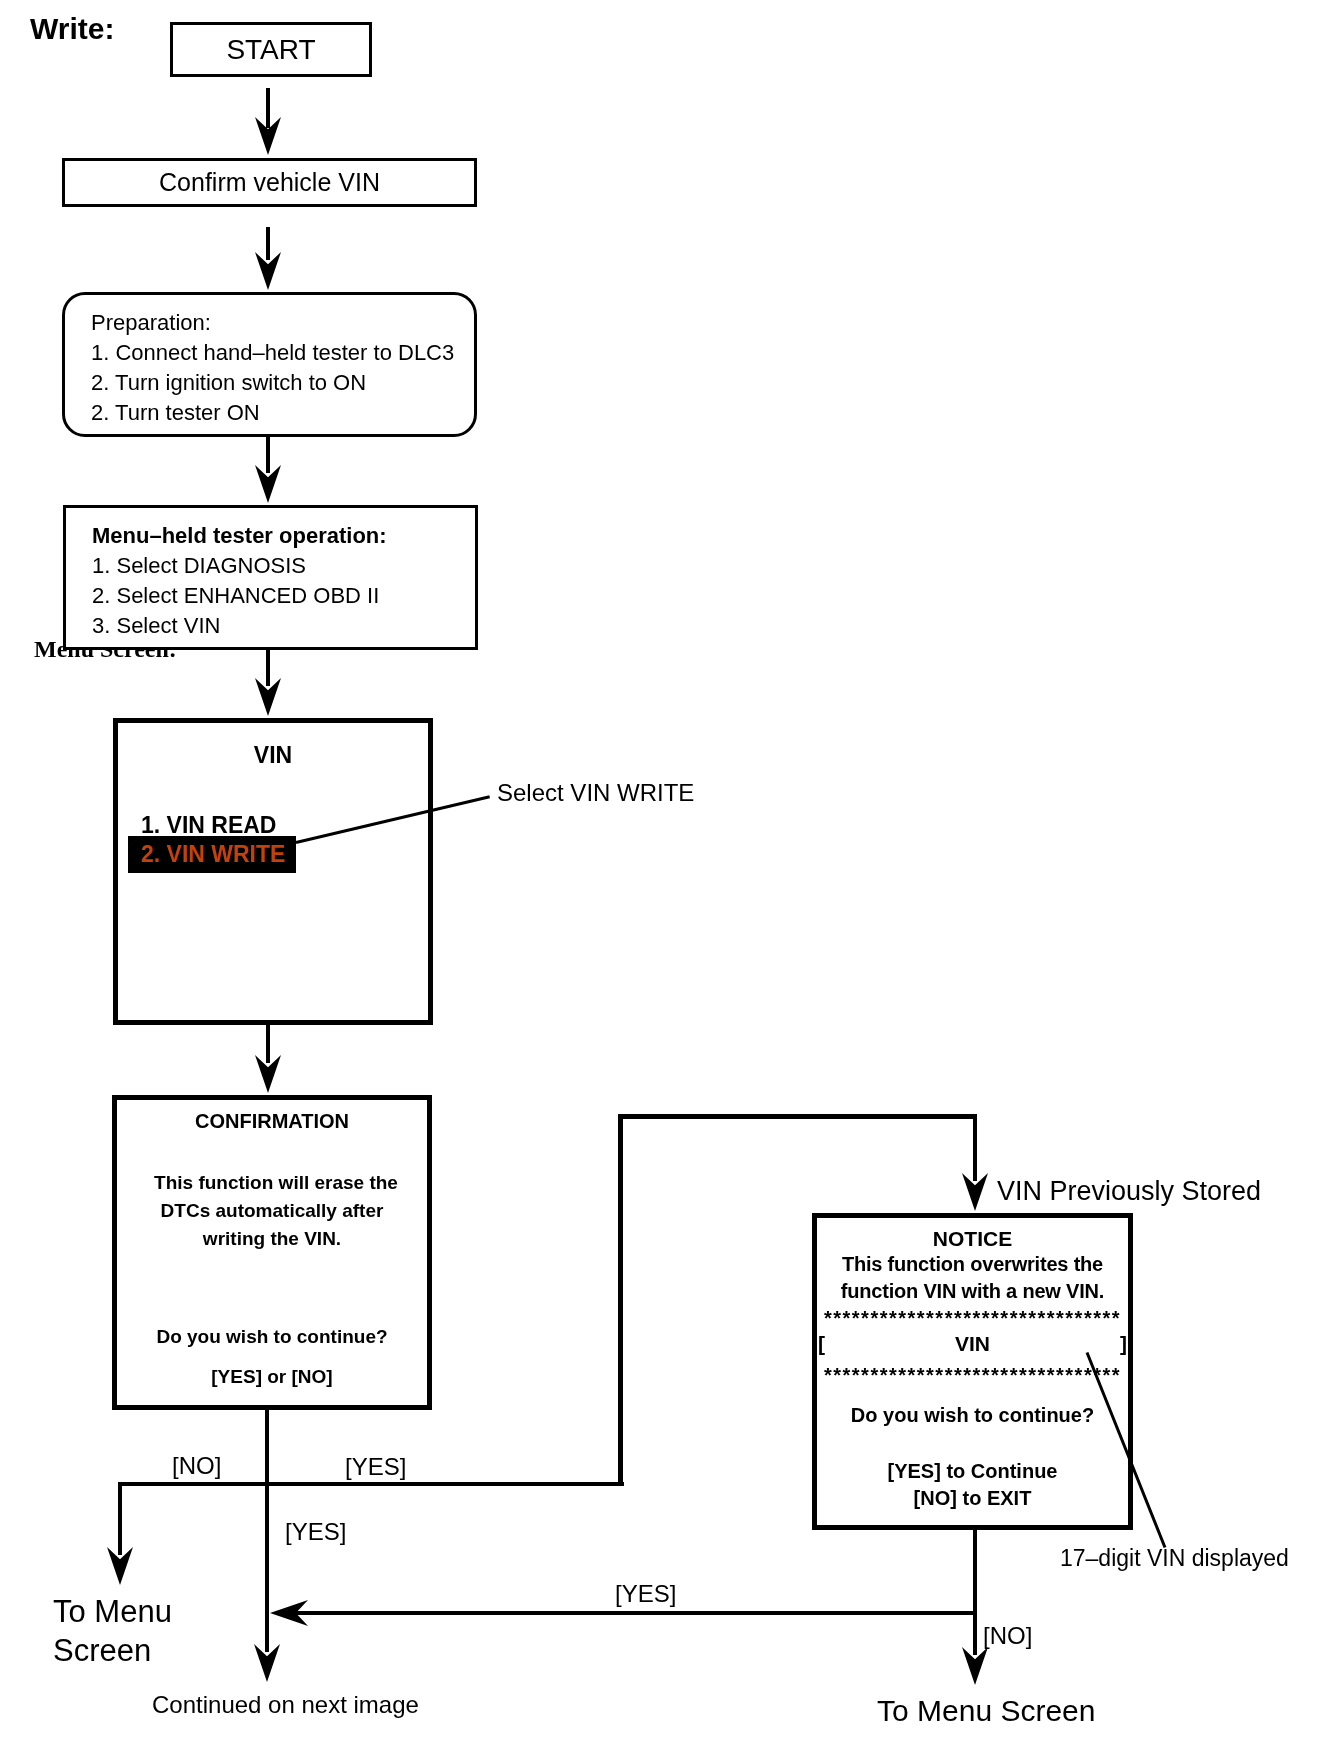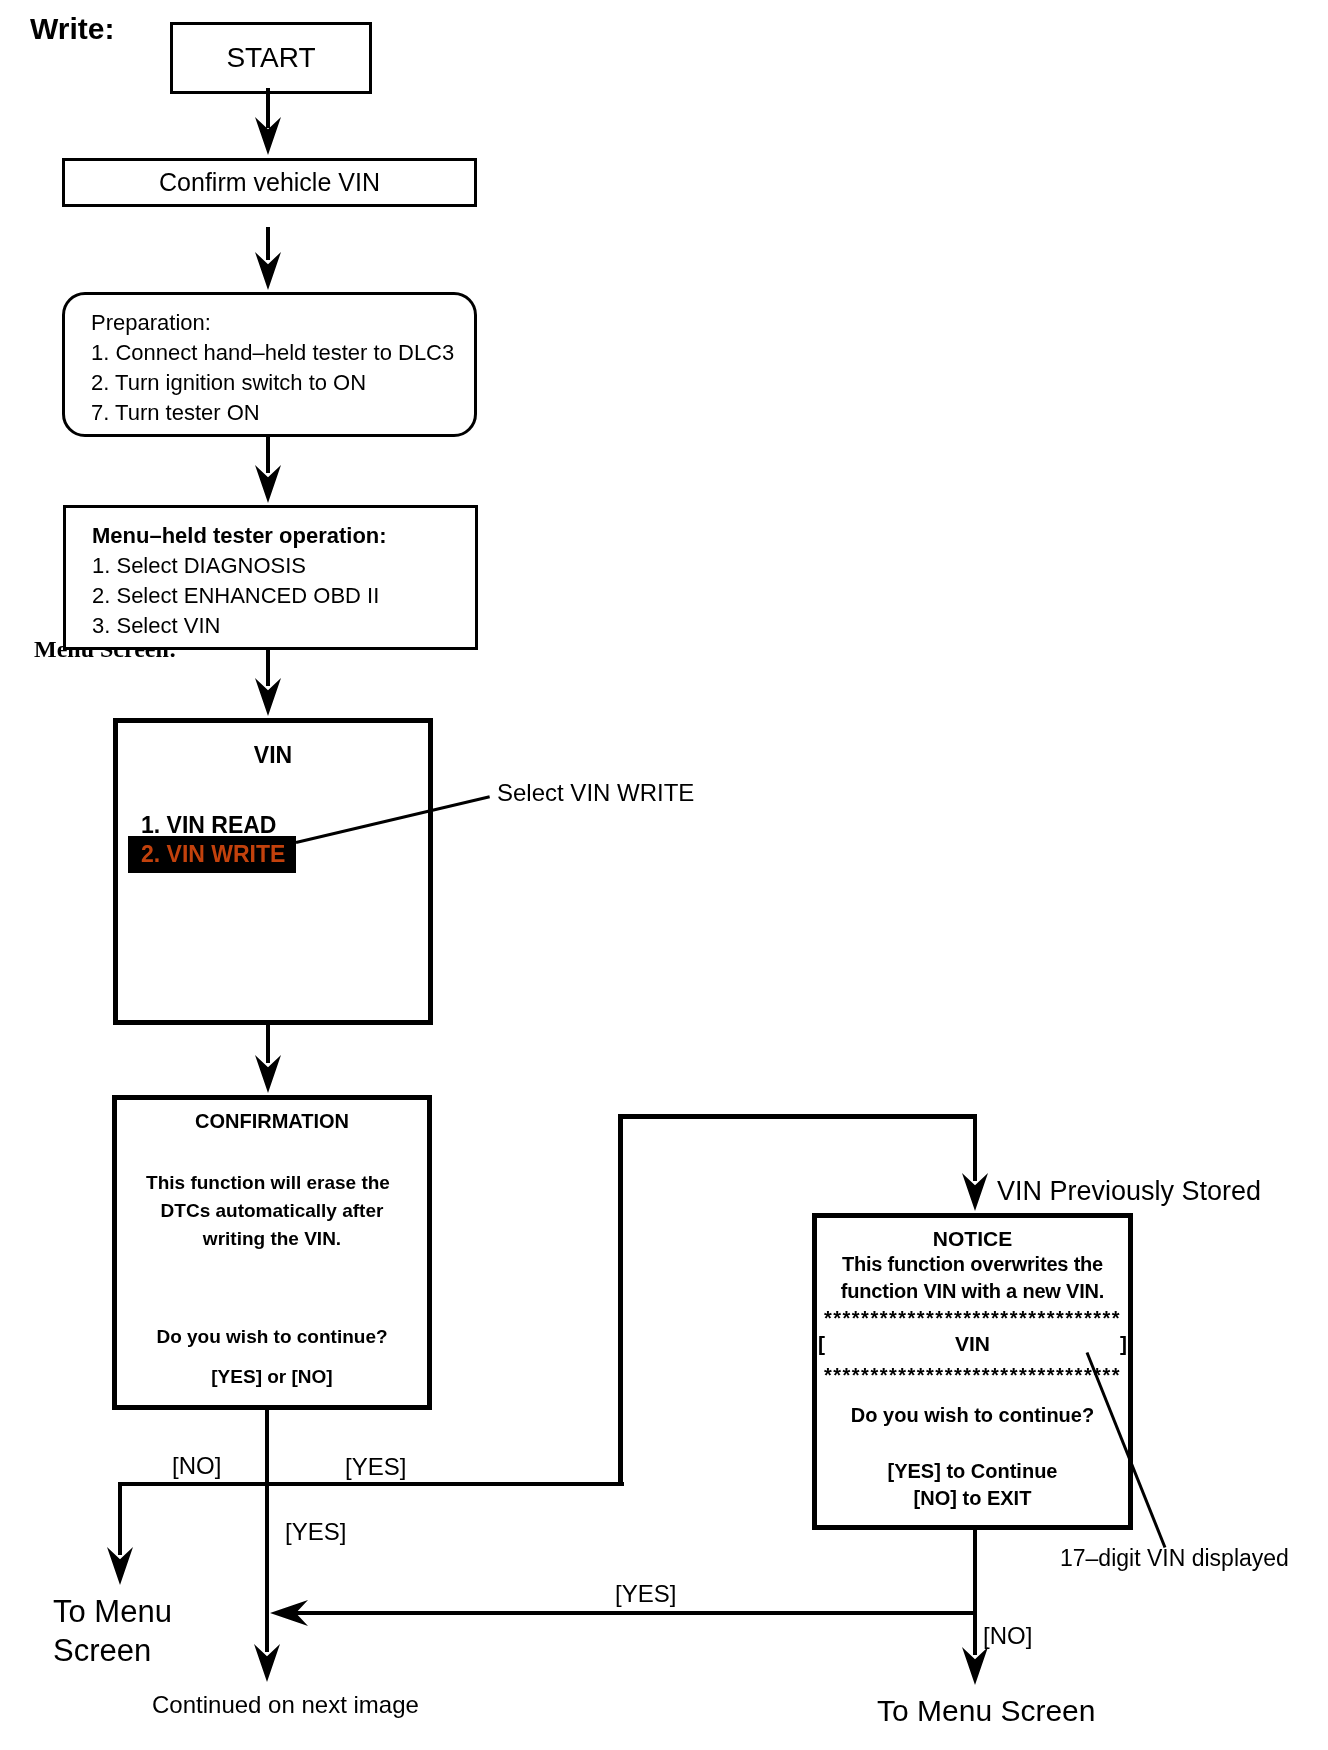--- a/index.html
+++ b/index.html
@@ -23,37 +23,37 @@
   .hl { position:absolute; background:#000; color:#c2410c; }
 </style>
 </head>
 <body>
 
 <div class="canvas">
 
   <div class="abs bold" style="left:30px; top:12px; font-size:30px;">Write:</div>
   <div class="abs bold" style="left:34px; top:636px; font-size:24px;font-family:Liberation Serif, serif;">Menu Screen:</div>
 
-  <div class="box flexc" style="left:170px; top:22px; width:202px; height:72px;">
+  <div class="box flexc" style="left:170px; top:22px; width:202px; height:55px;">
     <span style="font-size:28px;">START</span>
   </div>
   <div class="vline" style="left:266px; top:88px; width:4px; height:40px;"></div>
   <div class="arrow-down" style="left:255px; top:117px;"></div>
 
   <div class="box flexc" style="left:62px; top:158px; width:415px; height:49px;">
     <span style="font-size:25px;">Confirm vehicle VIN</span>
   </div>
   <div class="vline" style="left:266px; top:227px; width:4px; height:33px;"></div>
   <div class="arrow-down" style="left:255px; top:252px;"></div>
 
   <div class="box" style="left:62px; top:292px; width:415px; height:145px; padding:13px 0 0 26px; font-size:22px; line-height:30px;border-radius:23px;">
     <div>Preparation:</div>
     <div>1. Connect hand–held tester to DLC3</div>
     <div>2. Turn ignition switch to ON</div>
-    <div>7. Turn tester ON</div>
+    <div>2. Turn tester ON</div>
   </div>
   <div class="vline" style="left:266px; top:437px; width:4px; height:36px;"></div>
   <div class="arrow-down" style="left:255px; top:465px;"></div>
 
   <div class="box" style="left:63px; top:505px; width:415px; height:145px; padding:13px 0 0 26px; font-size:22px; line-height:30px;">
     <div class="bold">Menu–held tester operation:</div>
     <div>1. Select DIAGNOSIS</div>
     <div>2. Select ENHANCED OBD II</div>
     <div>3. Select VIN</div>
   </div>
@@ -66,21 +66,21 @@
   <div class="hl bold" style="left:128px; top:836px; width:168px; height:37px; line-height:37px; padding-left:13px; box-sizing:border-box; font-size:23px;">2. VIN WRITE</div>
 
   <div class="rot" style="left:296px; top:841px; width:199px; transform:rotate(-13.3deg);"></div>
   <div class="abs" style="left:497px; top:779px; font-size:24px;">Select VIN WRITE</div>
 
   <div class="vline" style="left:266px; top:1025px; width:4px; height:38px;"></div>
   <div class="arrow-down" style="left:255px; top:1055px;"></div>
 
   <div class="box thick" style="left:112px; top:1095px; width:320px; height:315px;"></div>
   <div class="abs bold ctr" style="left:112px; top:1110px; width:320px; font-size:20px;">CONFIRMATION</div>
-  <div class="abs bold ctr" style="left:108px; top:1172px; width:320px; font-size:19px;">This function will erase the</div>
+  <div class="abs bold ctr" style="left:116px; top:1172px; width:320px; font-size:19px;">This function will erase the</div>
   <div class="abs bold ctr" style="left:112px; top:1200px; width:320px; font-size:19px;text-align:center;">DTCs automatically after</div>
   <div class="abs bold ctr" style="left:112px; top:1228px; width:320px; font-size:19px;">writing the VIN.</div>
   <div class="abs bold ctr" style="left:112px; top:1326px; width:320px; font-size:19px;">Do you wish to continue?</div>
   <div class="abs bold ctr" style="left:112px; top:1366px; width:320px; font-size:19px;">[YES] or [NO]</div>
 
   <div class="vline" style="left:265px; top:1410px; width:4px; height:242px;"></div>
   <div class="arrow-down" style="left:254px; top:1644px;"></div>
 
   <div class="hline" style="left:118px; top:1482px; width:506px; height:4px;"></div>
   <div class="abs" style="left:172px; top:1452px; font-size:24px;">[NO]</div>

